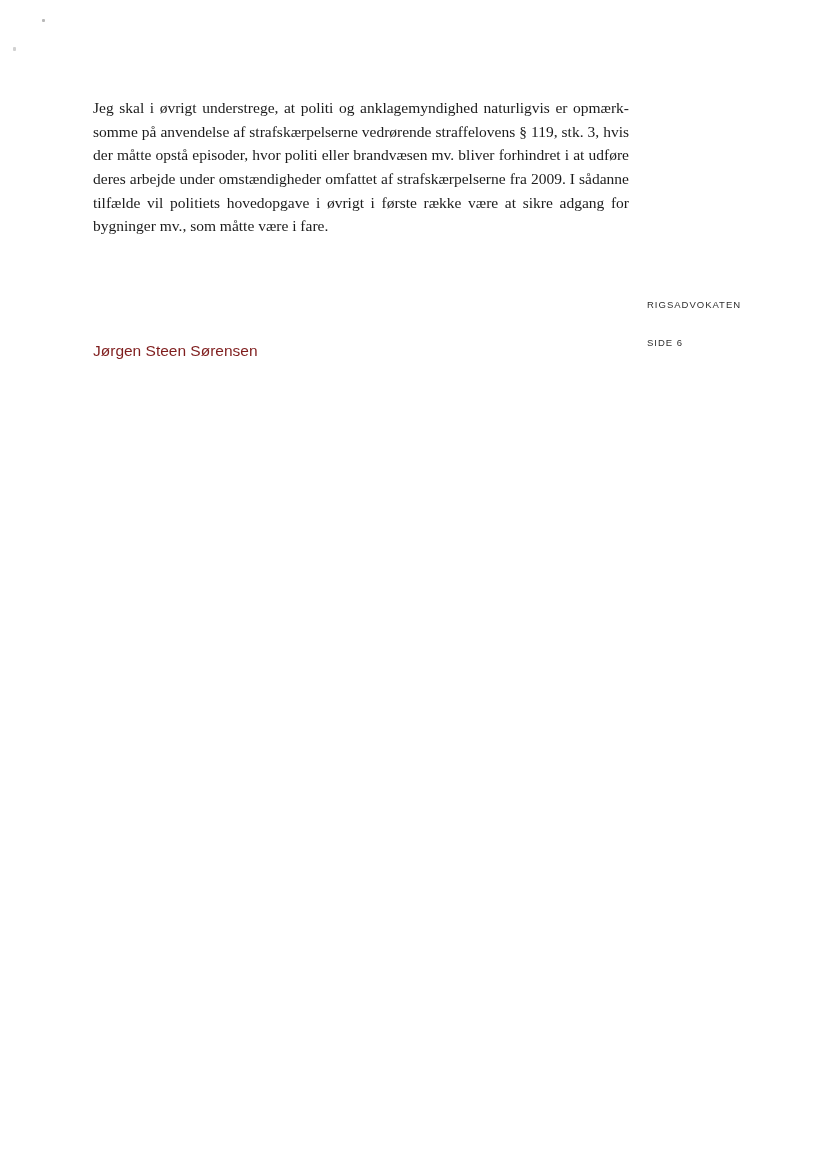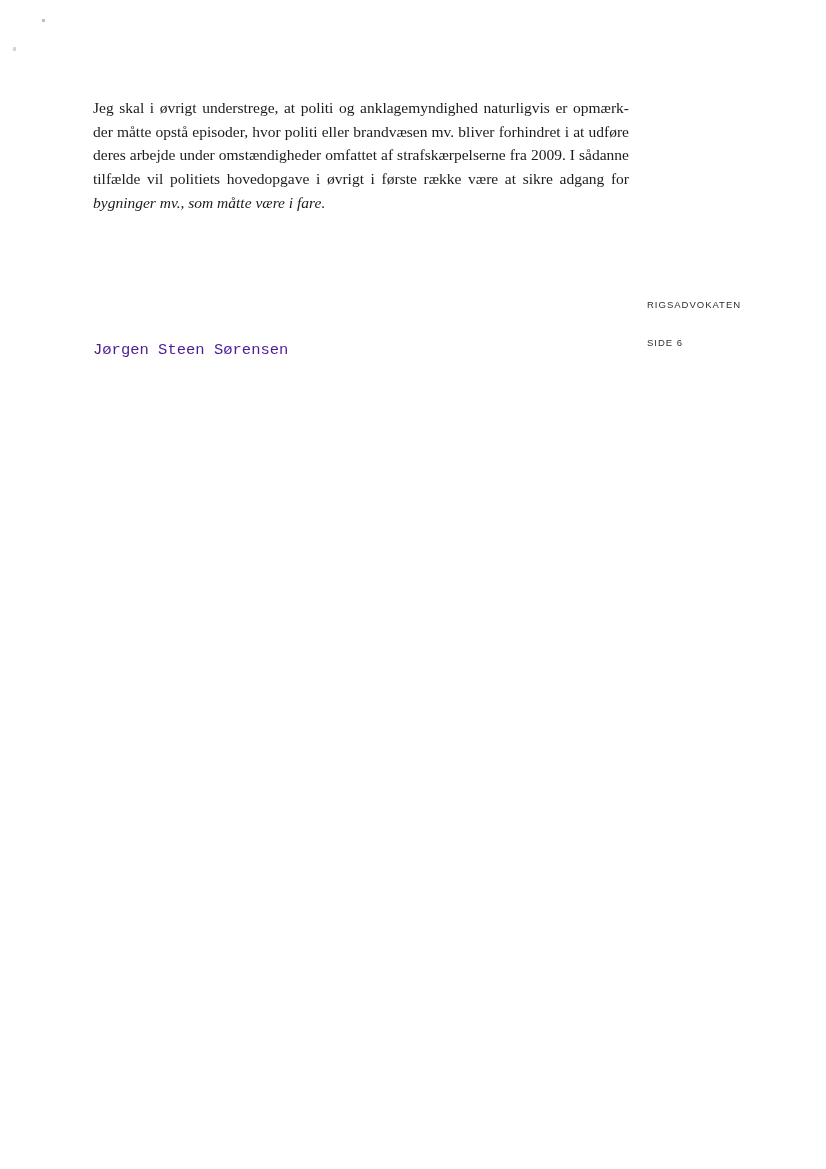--- a/index.html
+++ b/index.html
@@ -31,31 +31,30 @@
   .body-line {
     text-align: justify;
     text-align-last: justify;
     white-space: normal;
     overflow: hidden;
     height: 23.7px;
   }
   .body-line.last-line {
     text-align: center;
     text-align-last: left;
-    font-style: italic;
   }
   
   .signature {
     position: absolute;
     left: 93px;
     top: 339px;
-    color: #4c1d95;
+    color: #7f1d1d;
     font-size: 15.5px;
     line-height: 23.7px;
-    font-family: Liberation Mono, monospace;
+    font-family: Liberation Sans, sans-serif;
   }
   
   .margin-label {
     position: absolute;
     left: 647px;
     color: #2e2e2e;
     font-family: "Liberation Sans", sans-serif;
     font-size: 9.5px;
     letter-spacing: 1px;
     line-height: 10px;
@@ -75,20 +74,21 @@
 </head>
 <body>
 
 <div class="page">
 
   <span class="speck speck-1"></span>
   <span class="speck speck-2"></span>
 
   <div class="body-paragraph">
     <div class="body-line">Jeg skal i øvrigt understrege, at politi og anklagemyndighed naturligvis er opmærk-</div>
+    <div class="body-line">somme på anvendelse af strafskærpelserne vedrørende straffelovens § 119, stk. 3, hvis</div>
     <div class="body-line">der måtte opstå episoder, hvor politi eller brandvæsen mv. bliver forhindret i at udføre</div>
     <div class="body-line">deres arbejde under omstændigheder omfattet af strafskærpelserne fra 2009. I sådanne</div>
     <div class="body-line">tilfælde vil politiets hovedopgave i øvrigt i første række være at sikre adgang for politi</div>
     <div class="body-line last-line">bygninger mv., som måtte være i fare.</div>
   </div>
 
   <div class="margin-label margin-org">RIGSADVOKATEN</div>
   <div class="margin-label margin-page">SIDE 6</div>
 
   <div class="signature">Jørgen Steen Sørensen</div>

